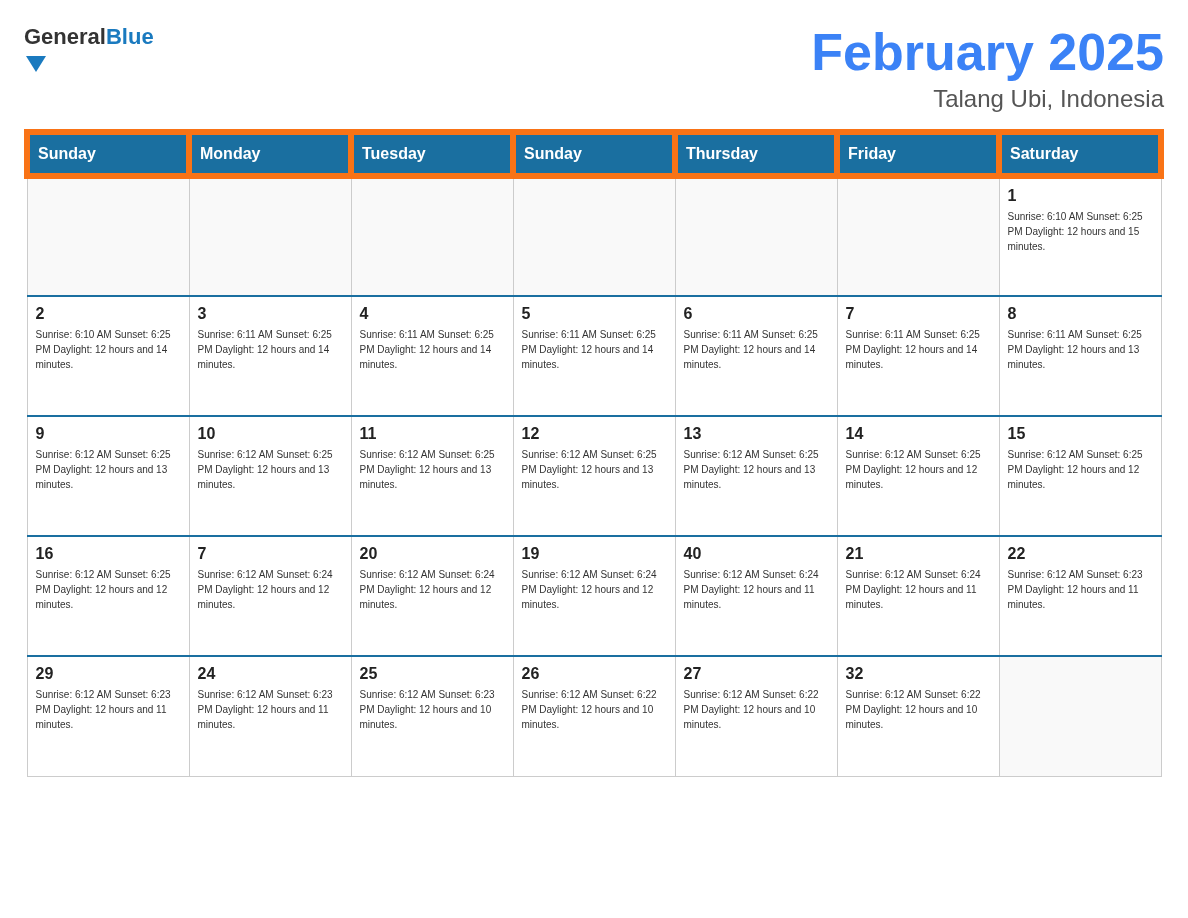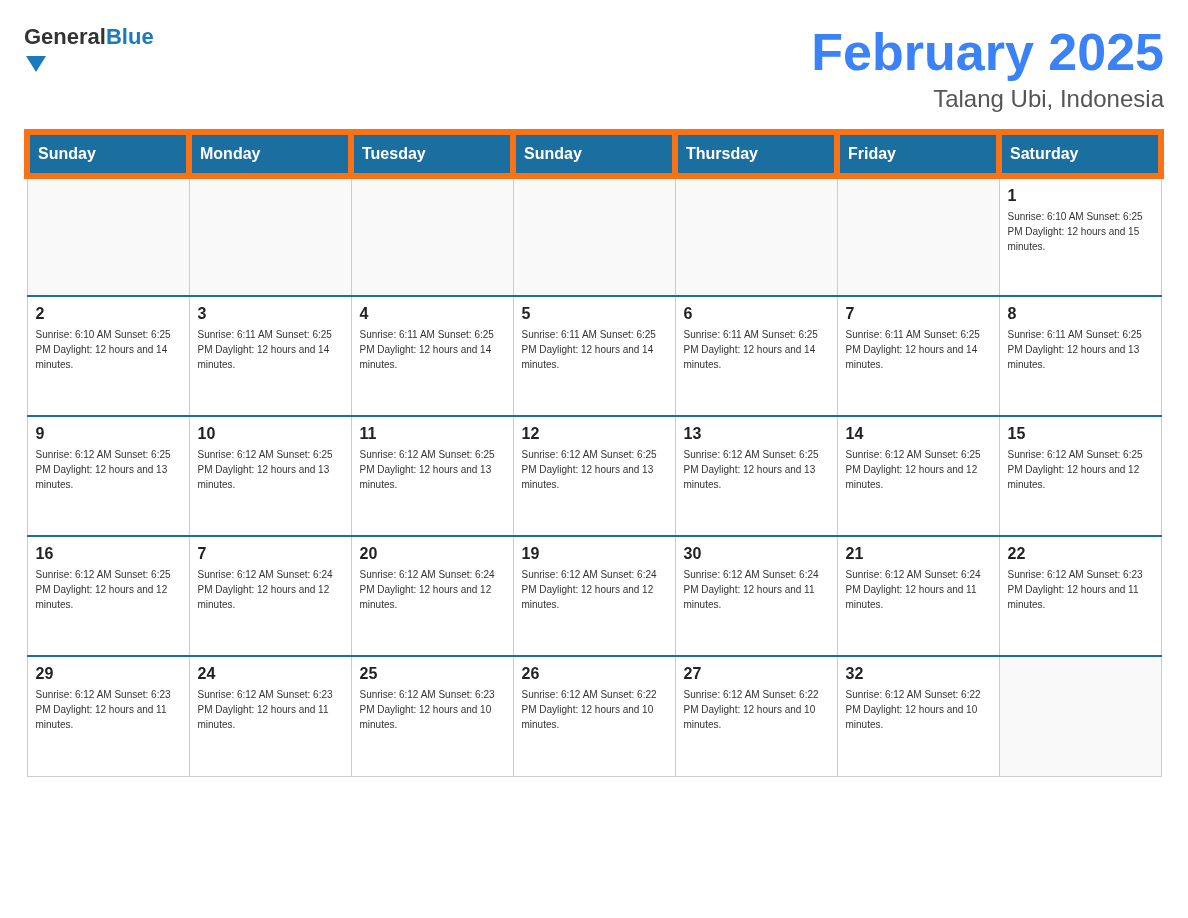--- a/index.html
+++ b/index.html
@@ -242,21 +242,21 @@
 Sunset: 6:24 PM
 Daylight: 12 hours and 12 minutes.</div>
         </td>
         <td>
           <div class="day-number">19</div>
           <div class="day-info">Sunrise: 6:12 AM
 Sunset: 6:24 PM
 Daylight: 12 hours and 12 minutes.</div>
         </td>
         <td>
-          <div class="day-number">30</div>
+          <div class="day-number">40</div>
           <div class="day-info">Sunrise: 6:12 AM
 Sunset: 6:24 PM
 Daylight: 12 hours and 11 minutes.</div>
         </td>
         <td>
           <div class="day-number">21</div>
           <div class="day-info">Sunrise: 6:12 AM
 Sunset: 6:24 PM
 Daylight: 12 hours and 11 minutes.</div>
         </td>

